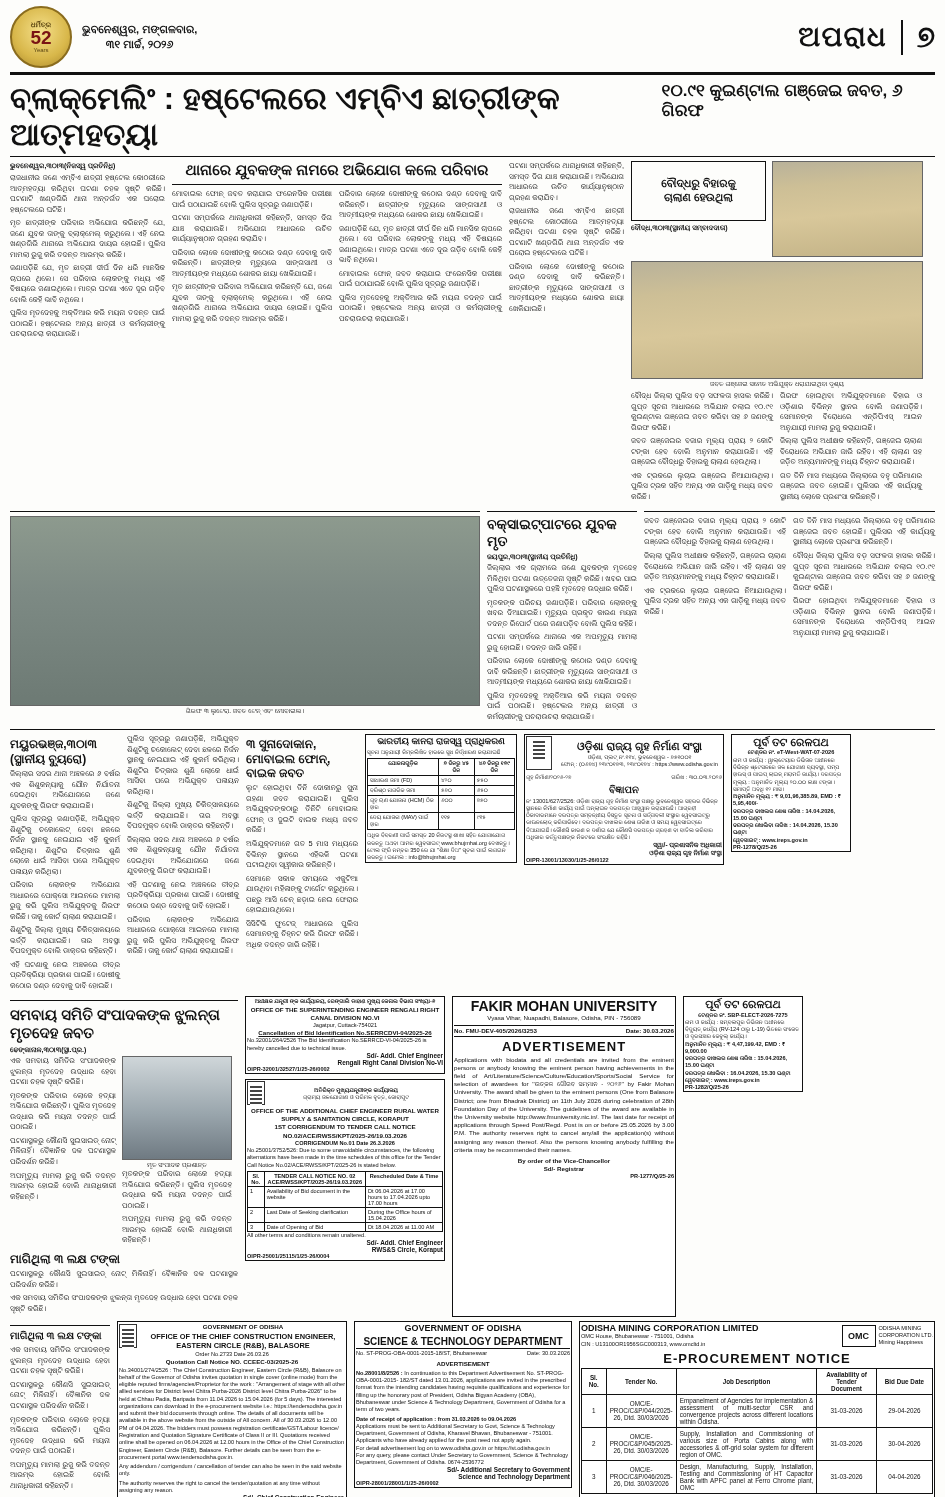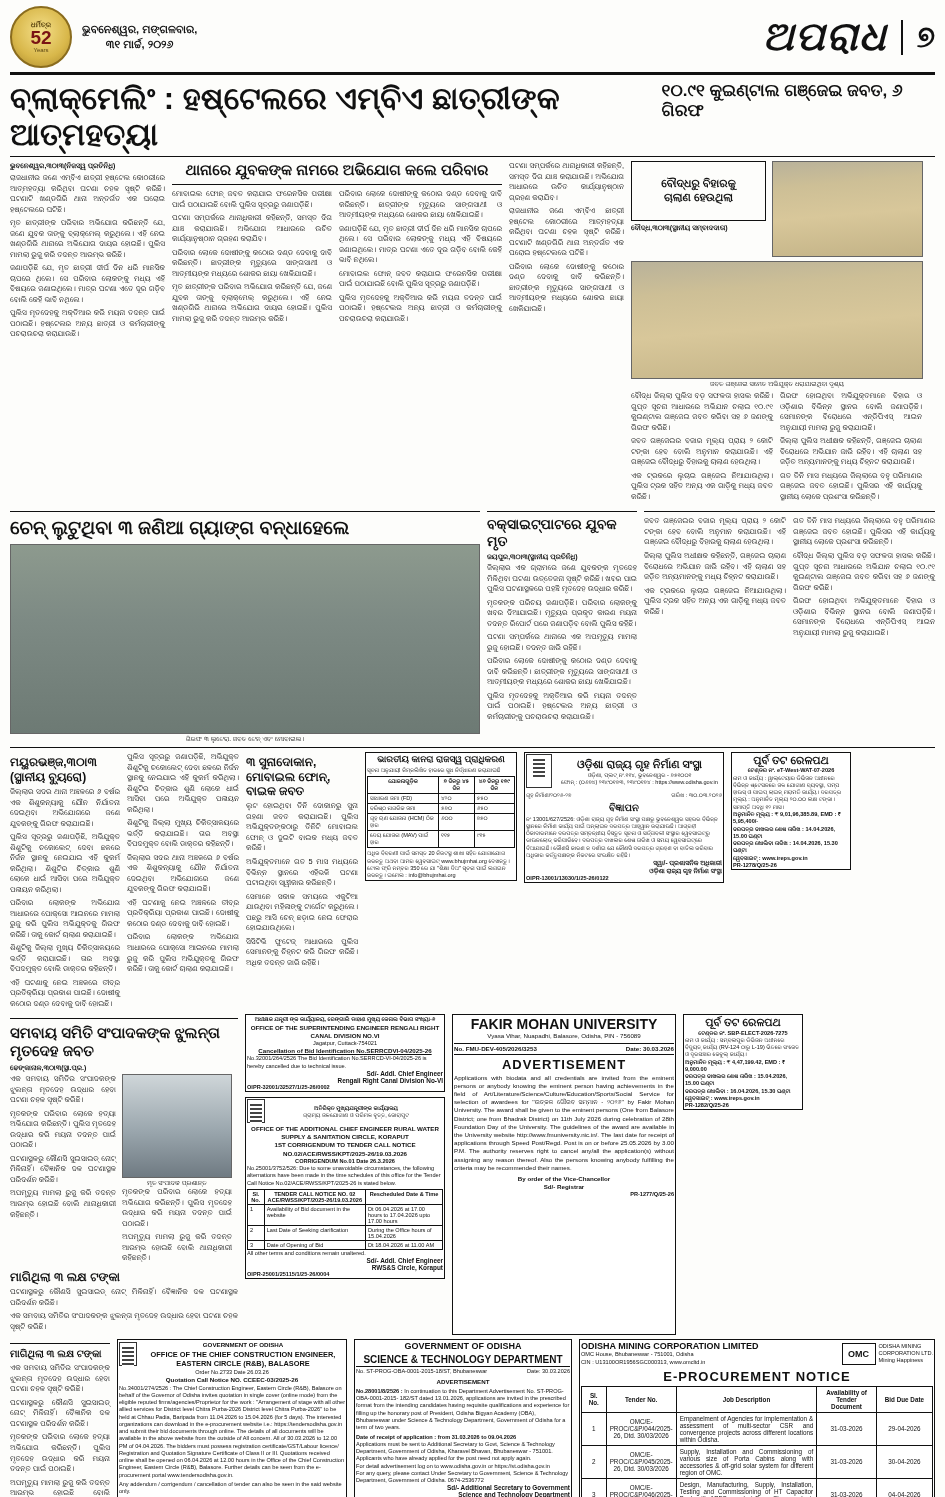--- a/index.html
+++ b/index.html
@@ -15,21 +15,21 @@
 
   
   .masthead { display:flex; align-items:center; justify-content:space-between; border-bottom:3px solid #111; padding-bottom:4px; }
   .mast-left { display:flex; align-items:center; gap:10px; }
   .logo-badge { width:62px; height:62px; border-radius:50%; background:radial-gradient(circle at 50% 40%, #f5e08a 0%, #d8b74a 60%, #a8862b 100%); border:2px solid #8a6c1e; display:flex; flex-direction:column; align-items:center; justify-content:center; line-height:1; }
   .logo-badge .lb-top { font-size:7px; color:#5a4410; font-weight:bold; }
   .logo-badge .lb-num { font-size:19px; font-weight:bold; color:#7a1414; }
   .logo-badge .lb-sub { font-size:6px; color:#5a4410; }
   .mast-place { font-size:11px; line-height:1.35; text-align:center; font-weight:bold; }
   .mast-right { display:flex; align-items:center; gap:14px; }
-  .mast-title { font-size:40px; font-weight:bold; letter-spacing:1px;font-style:italic; }
+  .mast-title { font-size:28px; font-weight:bold; letter-spacing:1px; }
   .mast-pageno { font-size:30px; font-weight:bold; border-left:2px solid #111; padding-left:14px; }
 
   
   .headline-row { display:flex; gap:8px; margin-top:6px; align-items:flex-start; }
   .headline-main { font-size:31px; font-weight:bold; line-height:1.15; flex:1 1 auto; }
   .headline-right { font-size:14px; font-weight:bold; line-height:1.2; width:300px; text-align:left; }
 
   .rule { border-top:1px solid #111; margin:4px 0; }
 
   
@@ -163,21 +163,20 @@
           <p>ଜିଲ୍ଲା ପୁଲିସ ଅଧୀକ୍ଷକ କହିଛନ୍ତି, ଗଞ୍ଜେଇ ଚାଲାଣ ବିରୋଧରେ ଅଭିଯାନ ଜାରି ରହିବ। ଏହି ଚାଲାଣ ସହ ଜଡ଼ିତ ଅନ୍ୟମାନଙ୍କୁ ମଧ୍ୟ ଚିହ୍ନଟ କରାଯାଉଛି।</p>
           <p>ଗତ ତିନି ମାସ ମଧ୍ୟରେ ଜିଲ୍ଲାରେ ବହୁ ପରିମାଣର ଗଞ୍ଜେଇ ଜବତ ହୋଇଛି। ପୁଲିସର ଏହି କାର୍ଯ୍ୟକୁ ସ୍ଥାନୀୟ ଲୋକେ ପ୍ରଶଂସା କରିଛନ୍ତି।</p>
         </div>
       </div>
     </div>
   </div>
 
   <div style="display:flex; gap:7px; margin-top:2px">
     <div style="width:492px">
       <div class="rule"></div>
-      <div class="mid-headline">ଚେନ୍ ଲୁଟୁଥିବା ୩ ଜଣିଆ ଗ୍ୟାଙ୍ଗ ବନ୍ଧାହେଲେ</div>
       <div class="photo police" style="height:190px"></div>
       <div class="caption">ଗିରଫ ୩ ଲୁଟେରା. ଜବତ ଟେନ୍‌ ଏବଂ ମୋବାଇଲ।</div>
     </div>
     <div style="width:157px">
       <div class="rule"></div>
       <div class="sub-headline">ବକ୍ସାଇଟ୍‌ପାଟରେ ଯୁବକ ମୃତ</div>
       <div class="byline">ଜୟପୁର,୩୦ା୩(ସ୍ଥାନୀୟ ପ୍ରତିନିଧି)</div>
       <div class="col">
         <p>ଜିଲ୍ଲାର ଏକ ଗ୍ରାମରେ ଜଣେ ଯୁବକଙ୍କ ମୃତଦେହ ମିଳିଥିବା ଘଟଣା ଉତ୍ତେଜନା ସୃଷ୍ଟି କରିଛି। ଖବର ପାଇ ପୁଲିସ ଘଟଣାସ୍ଥଳରେ ପହଞ୍ଚି ମୃତଦେହ ଉଦ୍ଧାର କରିଛି।</p>
         <p>ମୃତକଙ୍କ ପରିଚୟ ଜଣାପଡ଼ିଛି। ପରିବାର ଲୋକଙ୍କୁ ଖବର ଦିଆଯାଇଛି। ମୃତ୍ୟୁର ପ୍ରକୃତ କାରଣ ମୟନା ତଦନ୍ତ ରିପୋର୍ଟ ପରେ ଜଣାପଡ଼ିବ ବୋଲି ପୁଲିସ କହିଛି।</p>

